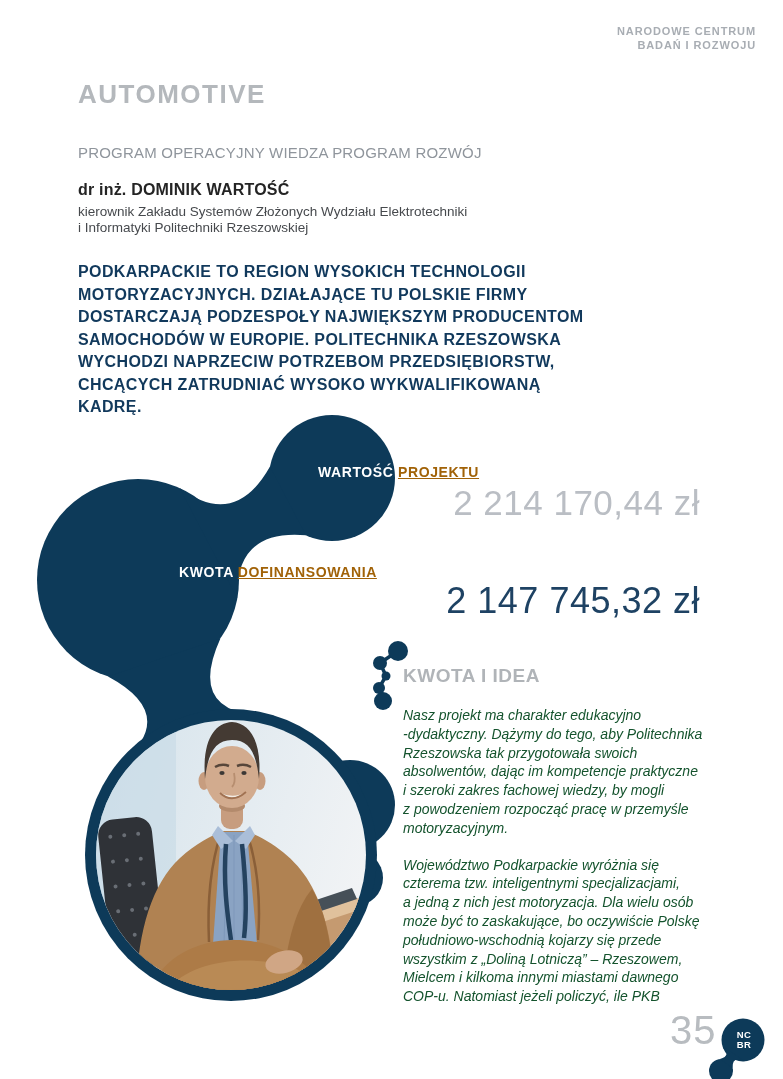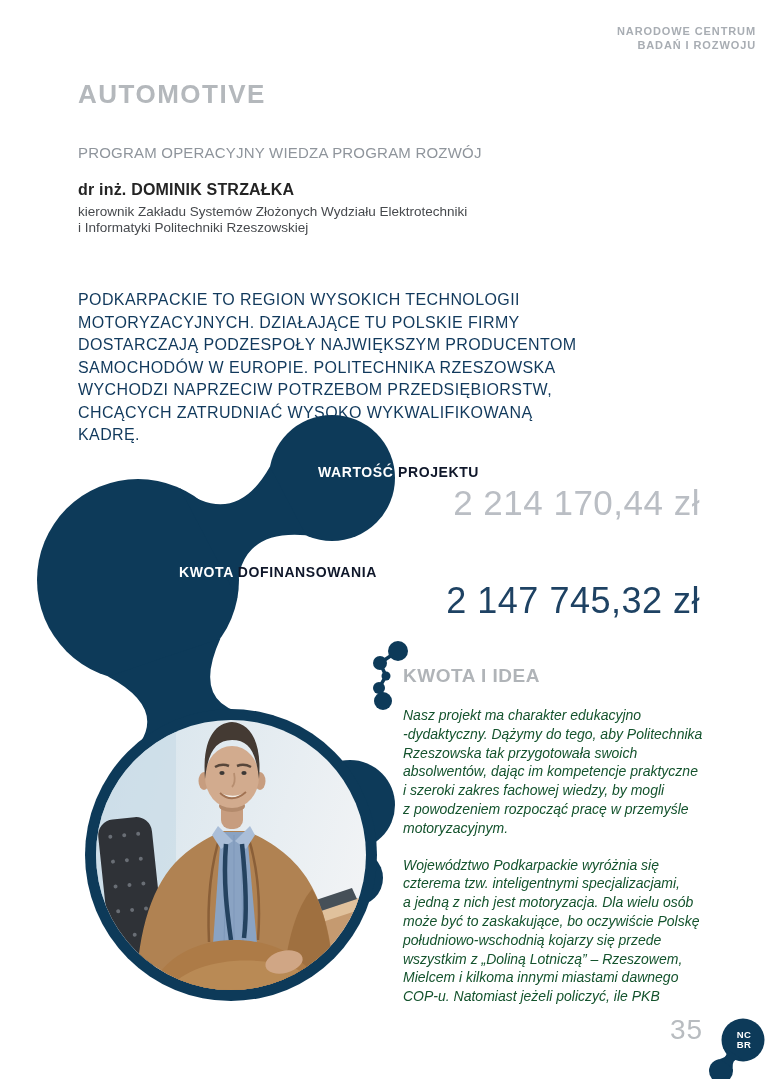--- a/index.html
+++ b/index.html
@@ -25,67 +25,67 @@
   .author-name{
     left:78px;top:181px;z-index:2;
     font-size:16px;font-weight:800;color:#242424;letter-spacing:0.2px;
   }
   .author-desc{
     left:78px;top:204px;z-index:2;
     font-size:13.5px;line-height:15.5px;color:#46494d;
   }
   .lead{
     left:78px;top:261px;width:620px;z-index:2;
-    font-size:16px;font-weight:400;letter-spacing:0.4px;line-height:22.5px;color:#11395c;margin-top:28px;
+    font-size:16px;font-weight:700;letter-spacing:0.4px;line-height:22.5px;color:#11395c;
   }
   .stat-label{
     z-index:3;font-size:14px;font-weight:800;letter-spacing:0.6px;
   }
   .stat-label .on-circle{color:#ffffff;}
-  .stat-label .off-circle{color:#0f172a;}
+  .stat-label .off-circle{color:#a16207;text-decoration:underline;}
   .label-wartosc{left:318px;top:464px;}
   .label-kwota{left:179px;top:564px;}
   .stat-value{
     right:83px;z-index:3;text-align:right;font-weight:100;letter-spacing:0.5px;
   }
   .value-1{top:483px;font-size:35px;color:#babec4;}
   .value-2{top:580px;font-size:36px;color:#1e4263;}
   .section-heading{
     left:403px;top:665px;z-index:3;
     font-size:19px;font-weight:800;letter-spacing:0.5px;color:#b0b4b8;
   }
   .section-body{
     left:403px;top:706px;width:338px;z-index:3;
     font-size:14px;font-style:italic;line-height:18.8px;color:#14532d;
   }
   .section-body .para2{margin-top:18px;}
   .page-number{
     left:670px;top:1008px;z-index:3;
-    font-size:28px;font-weight:100;color:#b8bcc0;line-height:44px;letter-spacing:1px;
+    font-size:40px;font-weight:100;color:#b8bcc0;line-height:44px;letter-spacing:1px;
   }
   svg.art{position:absolute;left:0;top:0;z-index:1;}
   svg text.logo-txt{
     font-family:"Liberation Sans",sans-serif;font-size:9.5px;font-weight:800;
     fill:#ffffff;letter-spacing:0.5px;text-anchor:middle;
   }
 </style>
 </head>
 <body>
 
 <div class="page">
 
   <div class="abs brand pre">NARODOWE CENTRUM
 BADAŃ I ROZWOJU</div>
 
   <div class="abs title">
     <span style="display:block">AUTOMOTIVE</span>
   </div>
   <div class="abs subtitle">PROGRAM OPERACYJNY WIEDZA PROGRAM ROZWÓJ</div>
 
-  <div class="abs author-name">dr inż. DOMINIK STRZAŁKA</div>
+  <div class="abs author-name">dr inż. DOMINIK WARTOŚĆ</div>
   <div class="abs author-desc pre">kierownik Zakładu Systemów Złożonych Wydziału Elektrotechniki
 i Informatyki Politechniki Rzeszowskiej</div>
 
   <div class="abs lead pre">PODKARPACKIE TO REGION WYSOKICH TECHNOLOGII
 MOTORYZACYJNYCH. DZIAŁAJĄCE TU POLSKIE FIRMY
 DOSTARCZAJĄ PODZESPOŁY NAJWIĘKSZYM PRODUCENTOM
 SAMOCHODÓW W EUROPIE. POLITECHNIKA RZESZOWSKA
 WYCHODZI NAPRZECIW POTRZEBOM PRZEDSIĘBIORSTW,
 CHCĄCYCH ZATRUDNIAĆ WYSOKO WYKWALIFIKOWANĄ
 KADRĘ.</div>

